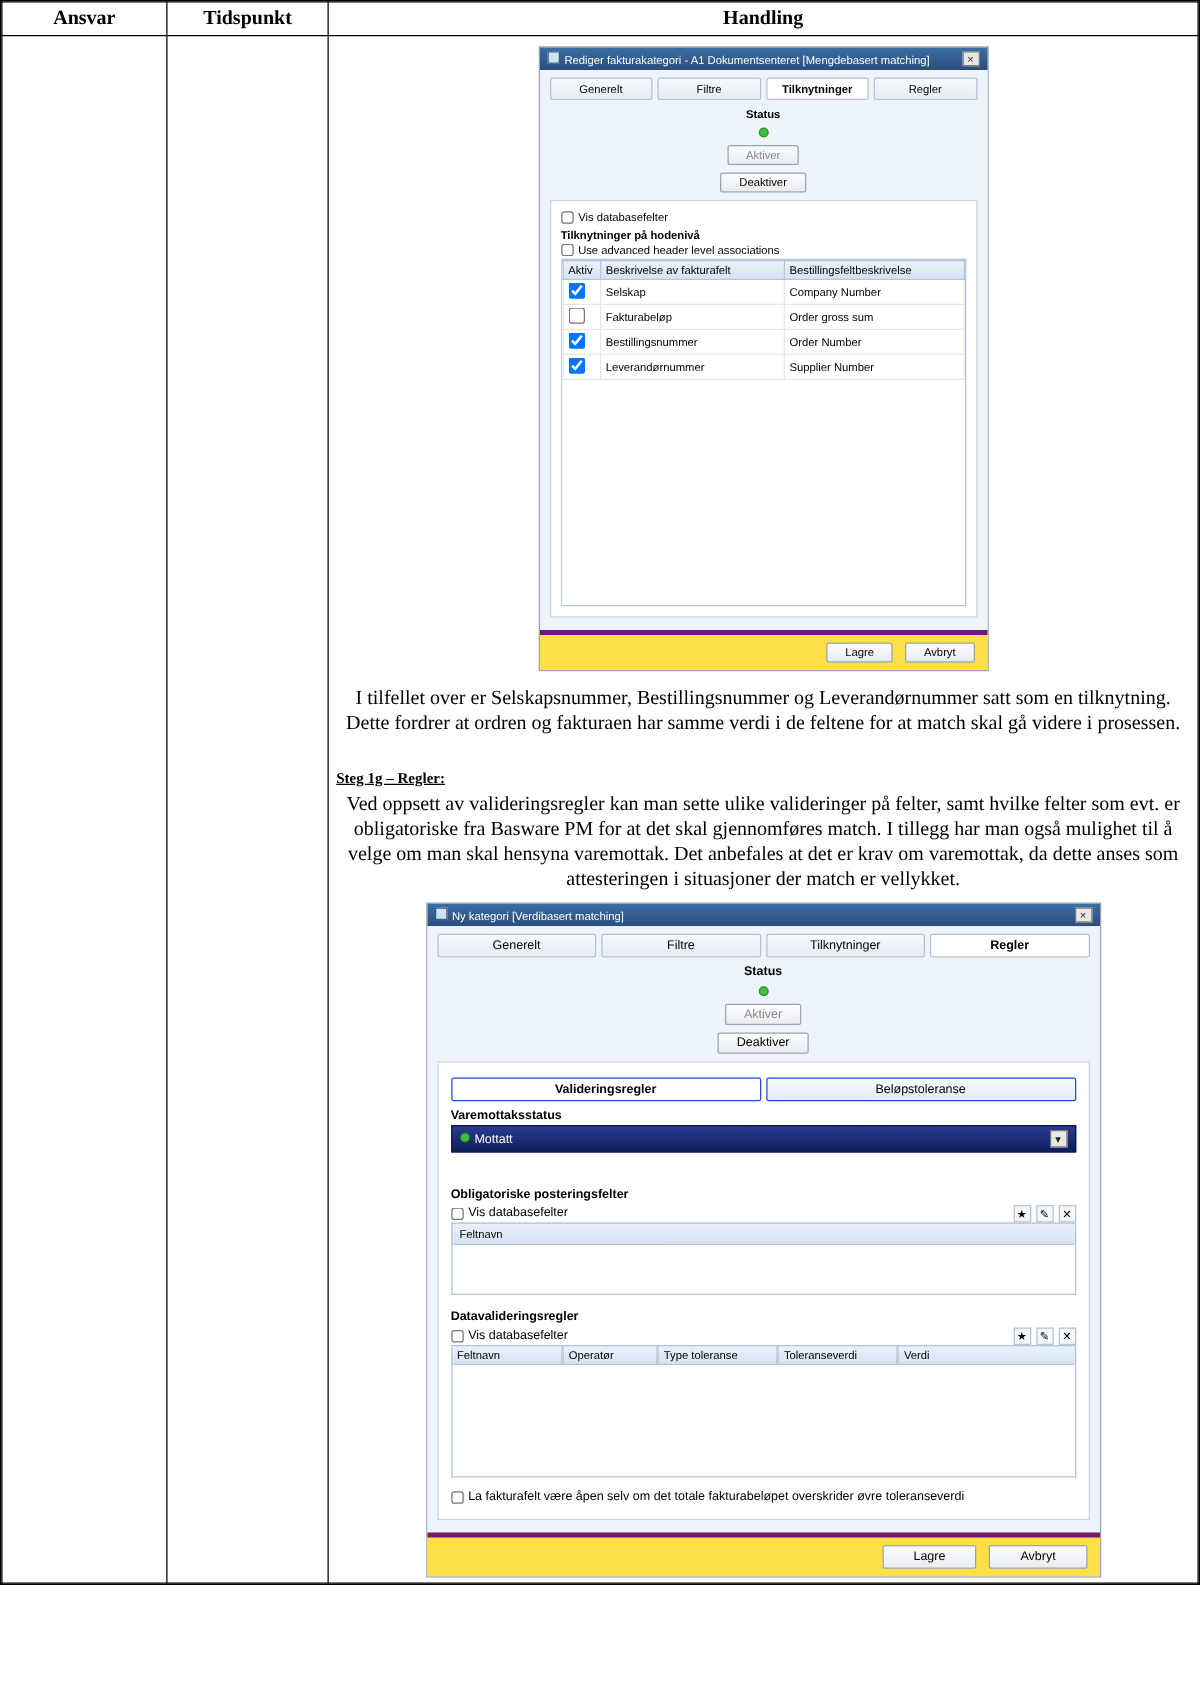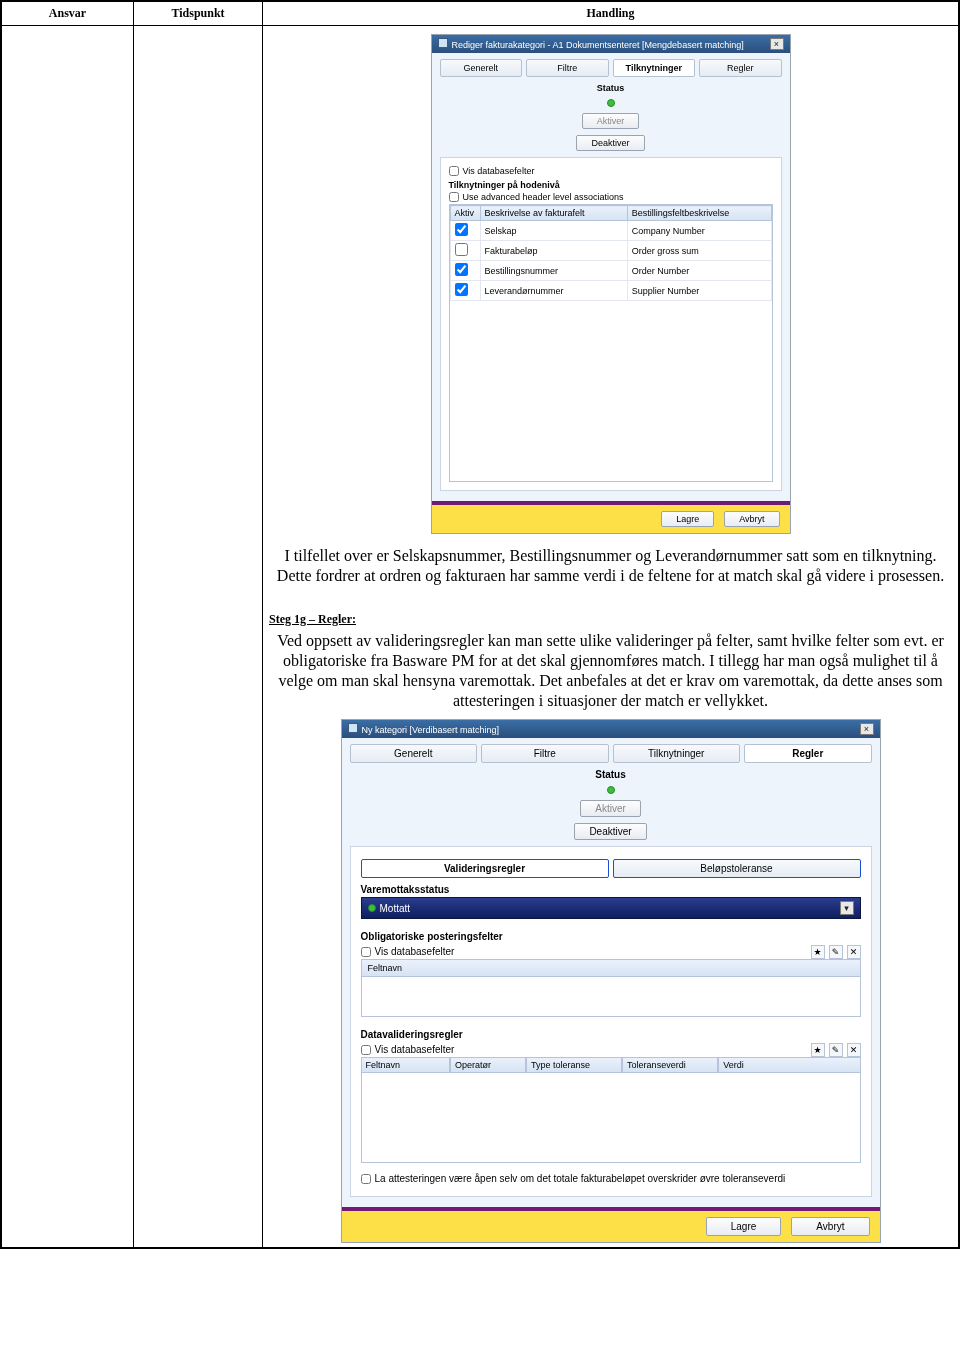--- a/index.html
+++ b/index.html
@@ -1,20 +1,20 @@
 <!DOCTYPE html>
 <html><head>
 <meta charset="utf-8">
 <style>
   * { box-sizing: border-box; margin: 0; padding: 0; }
   body { font-family: "Times New Roman", serif; font-size: 14px; background: #fff; }
   .page { width: 960px; margin: 0 auto; border: 1px solid #000; }
   table.layout { width: 100%; border-collapse: collapse; }
   table.layout > thead > tr > th {
-    border: 1px solid #000; padding: 4px 8px; font-weight: bold; text-align: center; font-size: 12px;
+    border: 1px solid #000; padding: 4px 8px; font-weight: bold; text-align: center; font-size: 16px;
   }
   table.layout > thead > tr > th:nth-child(1) { width: 132px; }
   table.layout > thead > tr > th:nth-child(2) { width: 129px; text-align: center; }
   table.layout > tbody > tr > td { border: 1px solid #000; vertical-align: top; padding: 4px 6px; }
   .content-cell { padding-bottom: 80px; }
   .dialog {
     font-family: Tahoma, Arial, sans-serif; font-size: 9px; color: #000;
     background: #fff; border: 1px solid #9aa4b1; position: relative;
   }
   .titlebar {
@@ -202,21 +202,21 @@
               <div class="subtab active">Valideringsregler</div>
               <div class="subtab">Beløpstoleranse</div>
             </div>
 
             <div class="section-title">Varemottaksstatus</div>
             <div class="selectbar">
               <span><span class="leddk"></span><span>Mottatt</span></span>
               <span class="dd">▾</span>
             </div>
 
-            <div class="section-title" style="margin-top:12px">Obligatoriske posteringsfelter</div>
+            <div class="section-title" style="margin-top:28px">Obligatoriske posteringsfelter</div>
             <div class="rowhead">
               <label class="chk">
                         <input type="checkbox" style="">
                         <span>Vis databasefelter</span>
                       </label>
               <div class="mini-icons">
                 <span>★</span>
                 <span>✎</span>
                 <span>✕</span>
               </div>
@@ -240,21 +240,21 @@
               <div style="flex:1.2">Feltnavn</div>
               <div style="flex:1">Operatør</div>
               <div style="flex:1.3">Type toleranse</div>
               <div style="flex:1.3">Toleranseverdi</div>
               <div style="flex:2">Verdi</div>
             </div>
             <div class="gridfill3"></div>
 
             <label class="chk" style="margin-top:10px">
                       <input type="checkbox" style="">
-                      <span>La attesteringen være åpen selv om det totale fakturabeløpet overskrider øvre toleranseverdi</span>
+                      <span>La fakturafelt være åpen selv om det totale fakturabeløpet overskrider øvre toleranseverdi</span>
                     </label>
           </div>
         </div>
         <div class="footerbtns">
           <button class="btn" style="padding:3px 24px">Lagre</button>
           <button class="btn" style="padding:3px 24px">Avbryt</button>
         </div>
       </div>
     </div>
 

